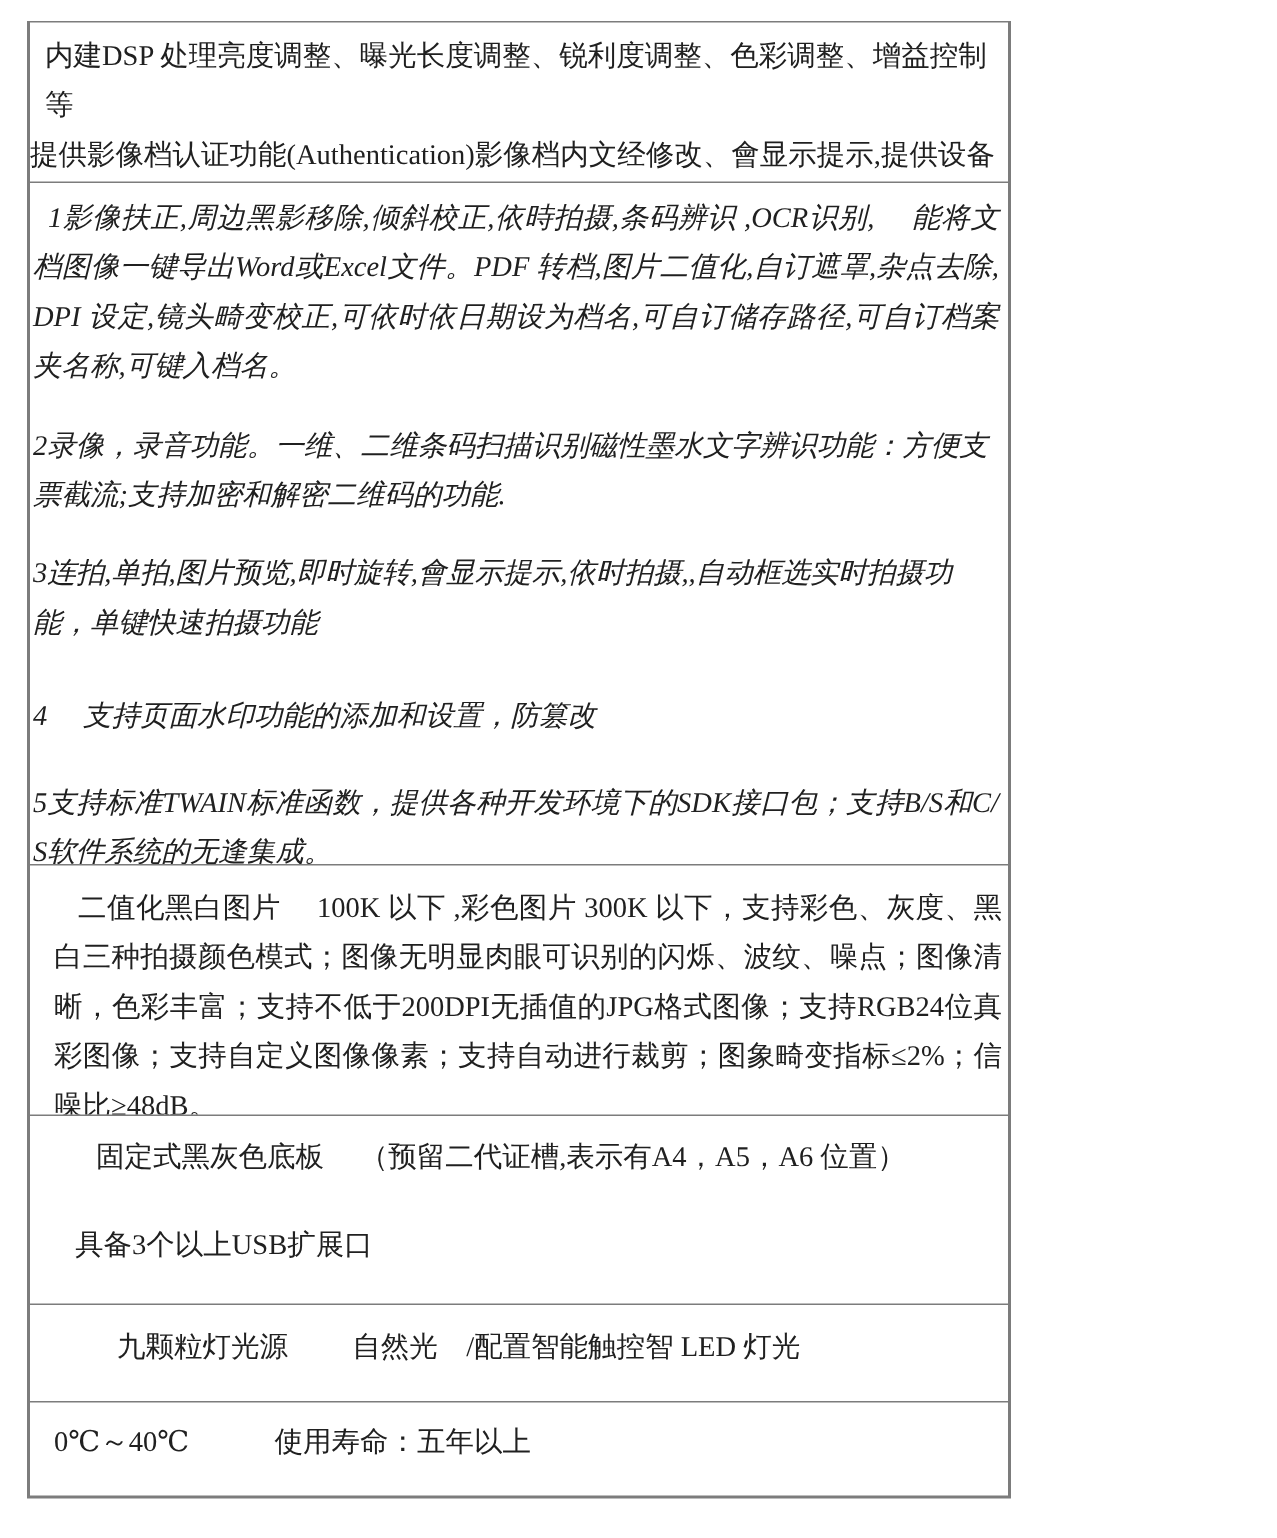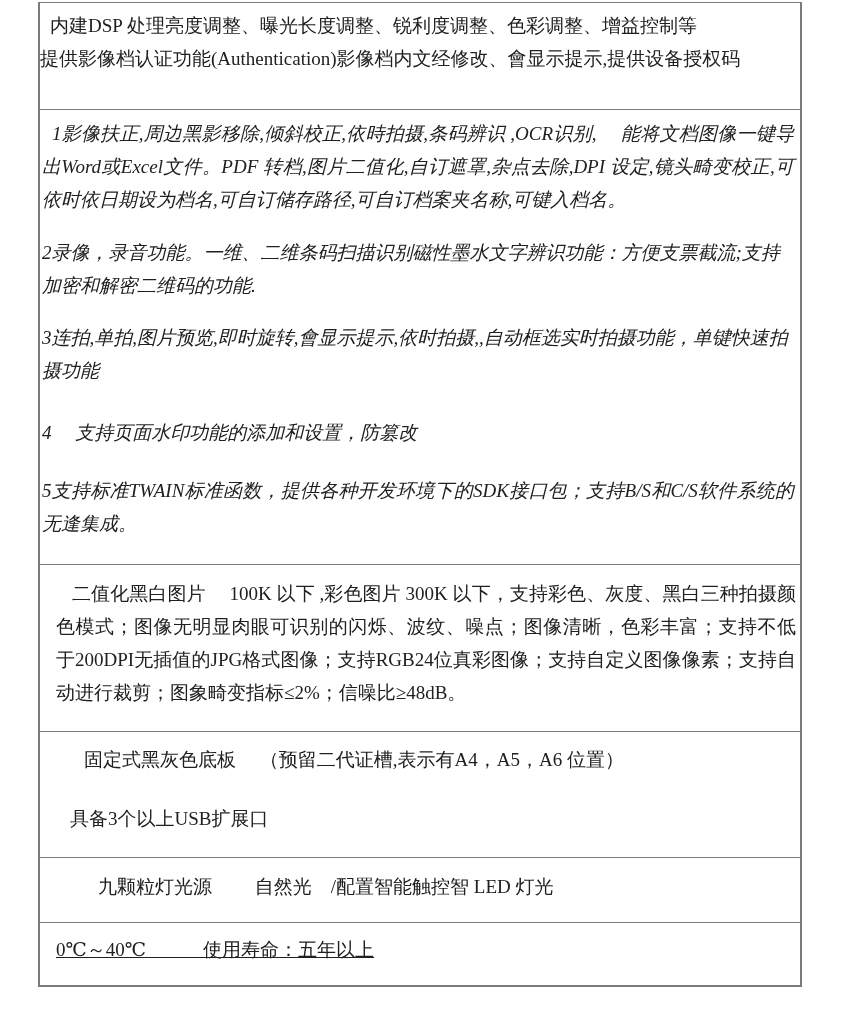--- a/index.html
+++ b/index.html
@@ -14,39 +14,38 @@
     width:851px;
     height:1025px;
     background:var(--bg);
     overflow:hidden;
     font-family:"Liberation Serif","DejaVu Serif",serif;
     color:var(--text);
   }
   .spec-table{
     position:absolute;
     left:18px;
-    top:2px;
-    width:764px;
+    top:14px;
+    width:656px;
     border:2px solid var(--border);
     border-top-width:1px;
     background:var(--bg);
-    margin-left:20px;
   }
   .row{
     position:relative;
     border-bottom:1px solid var(--border);
     overflow:hidden;
   }
   .row.last{border-bottom:none;}
   .r1{height:107px;}
   .r2{height:455px;font-style:italic;}
   .r3{height:167px;}
   .r4{height:126px;padding-left:28px;}
   .r5{height:65px;}
-  .r6{height:62px;text-decoration:underline;}
+  .r6{height:62px;}
   p.cell-line{
     font-size:19px;
     line-height:33px;
     white-space:pre-wrap;
     word-break:break-all;
   }
   
   .r1{padding-top:6px;}
   .p-dsp{padding-left:10px;}
   .p-auth{}

